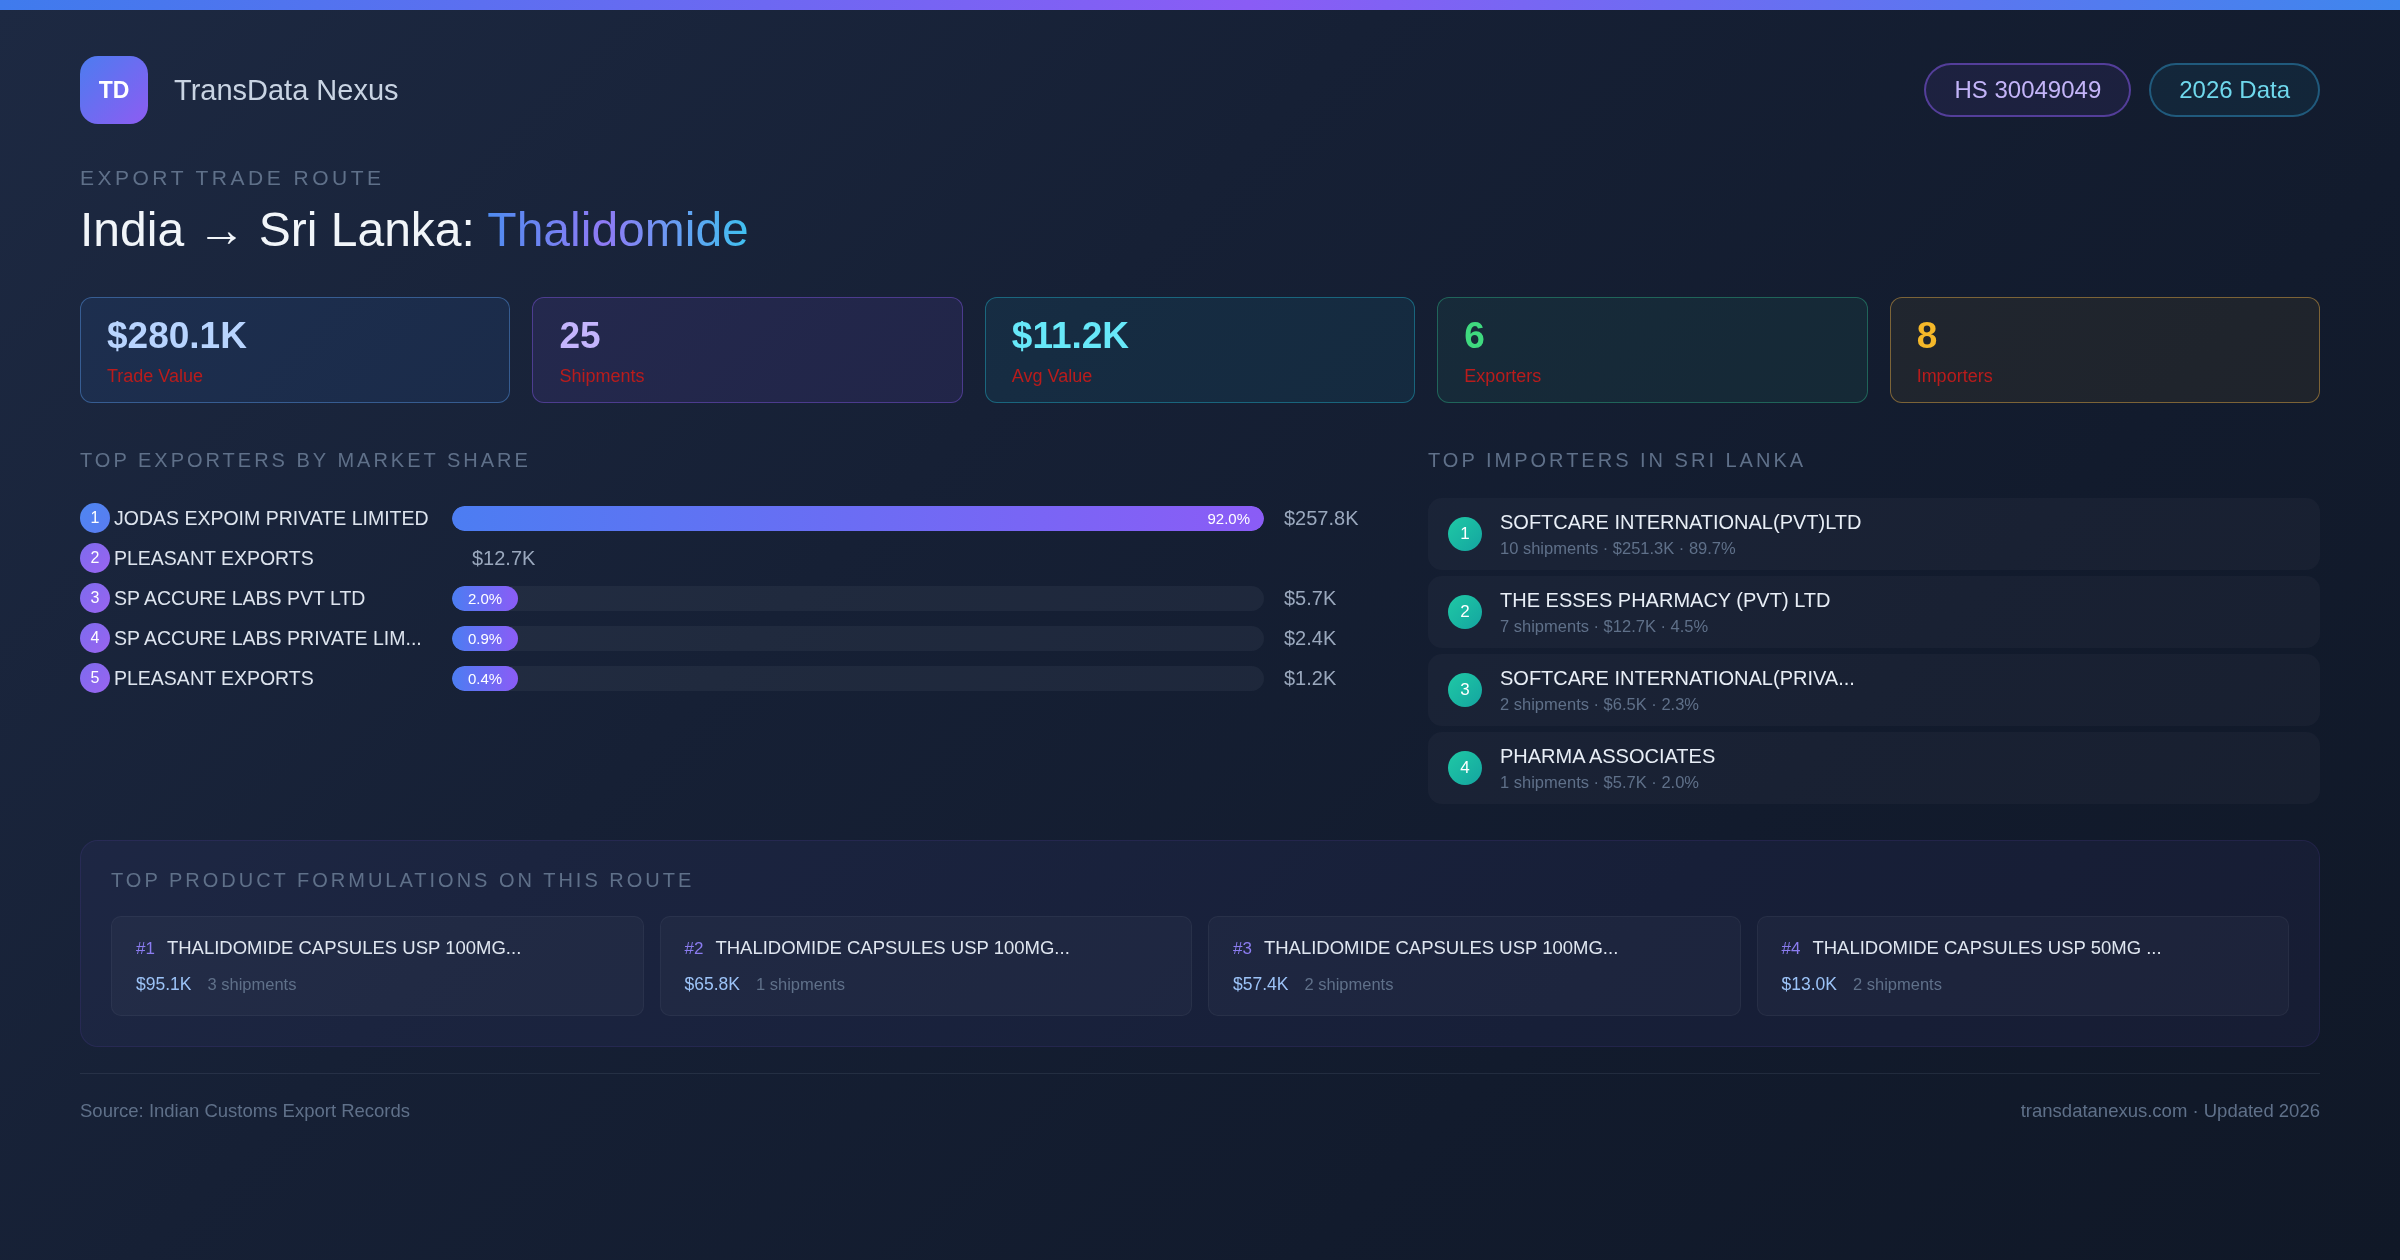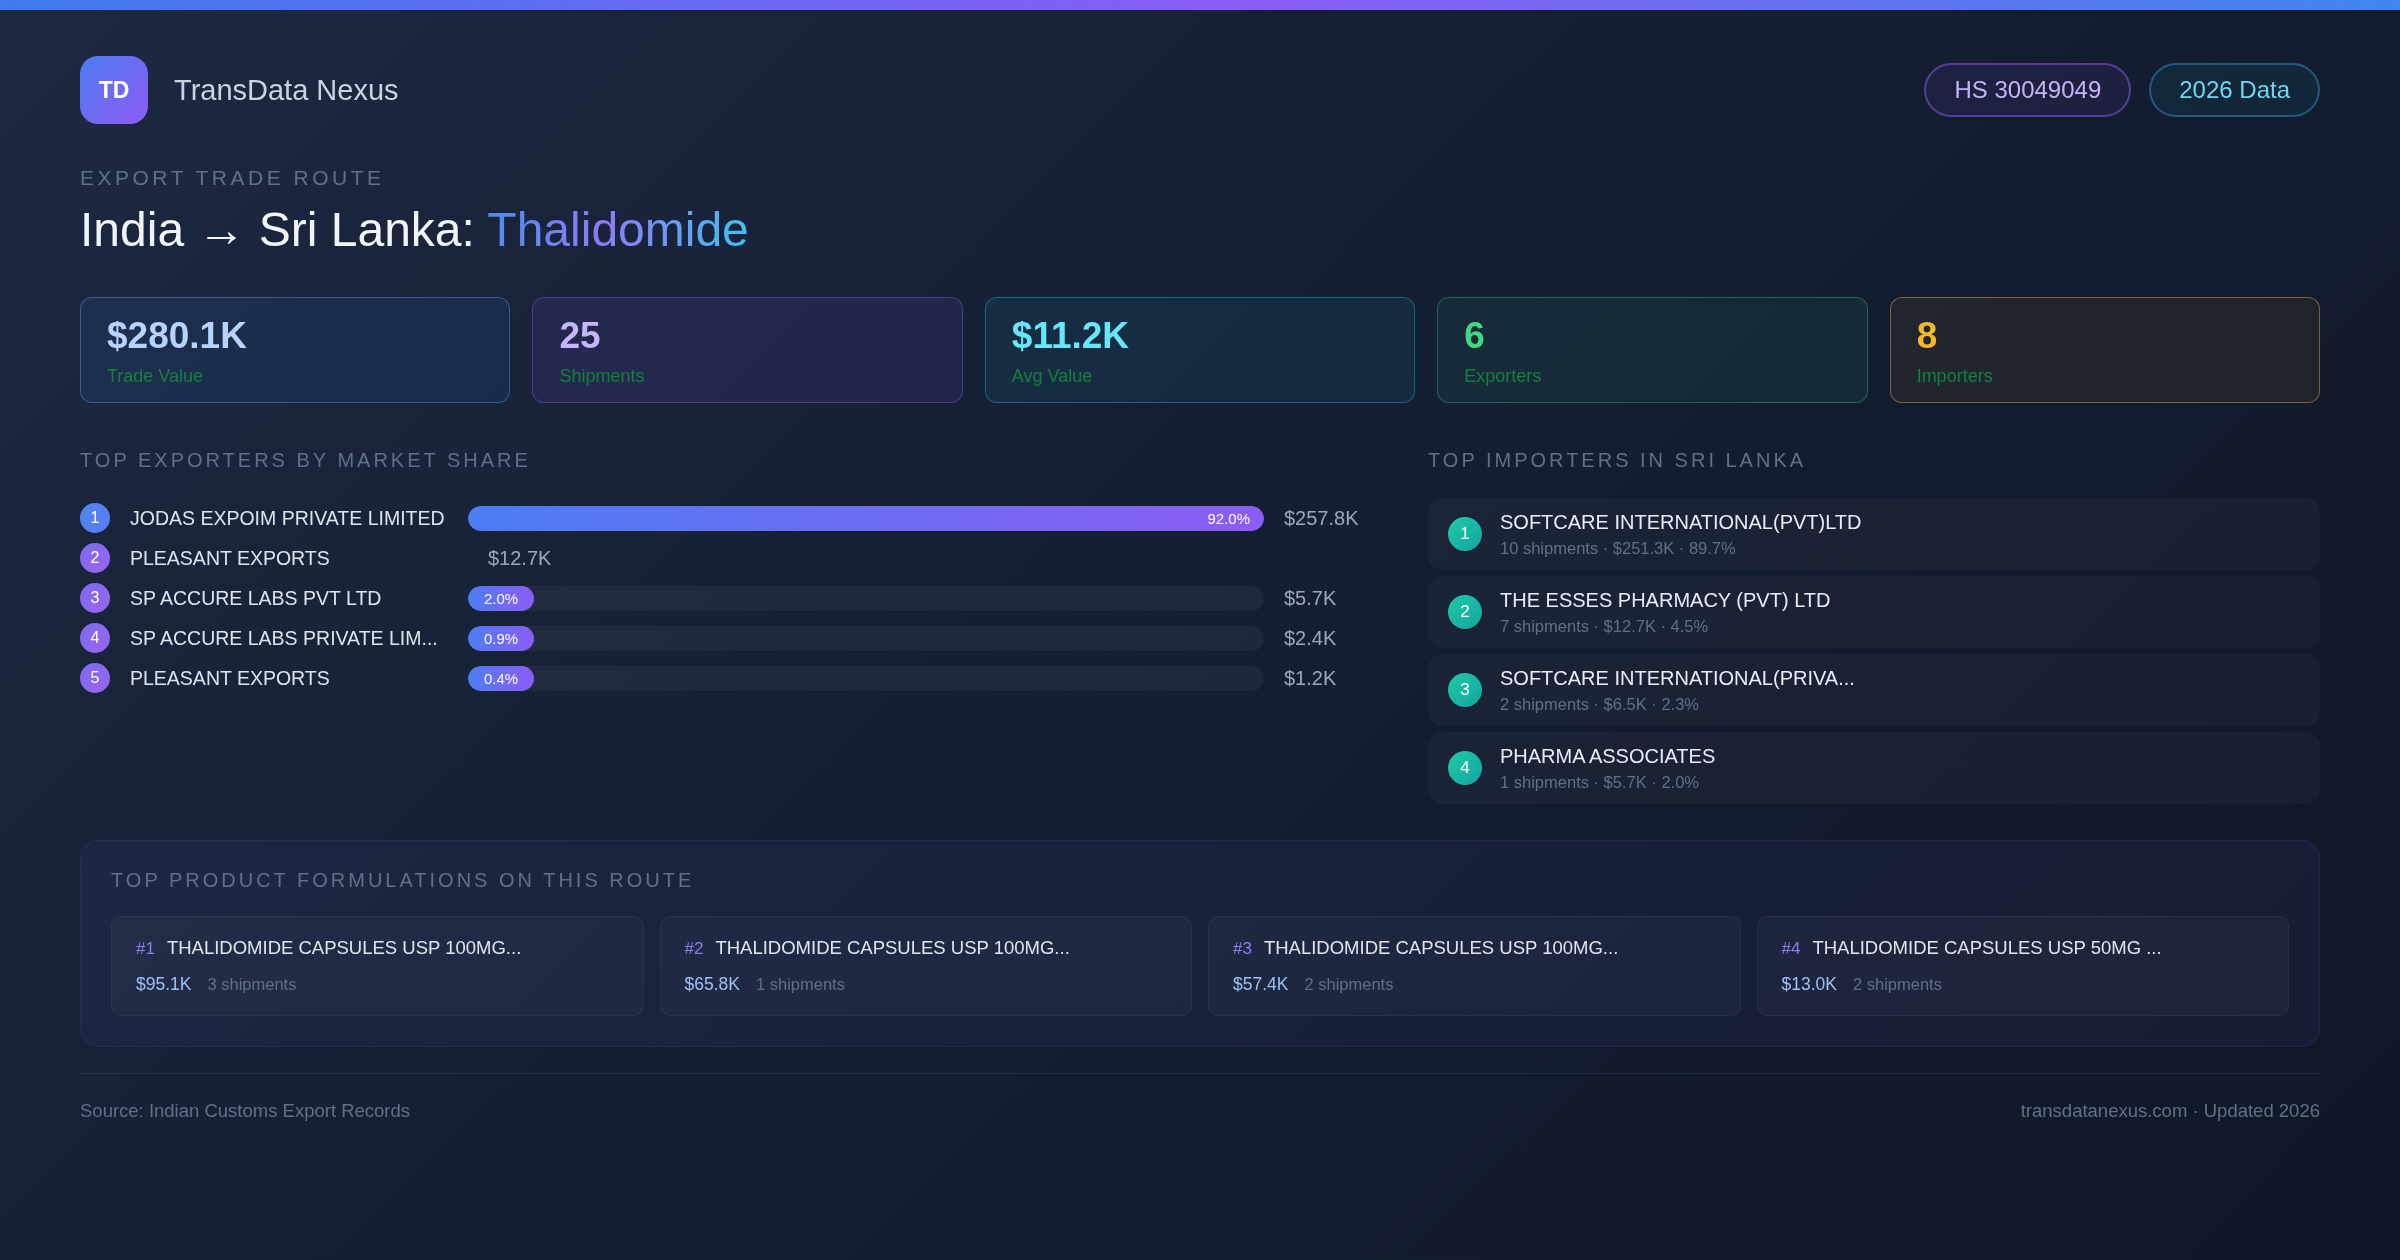--- a/index.html
+++ b/index.html
@@ -25,21 +25,21 @@
   .badge-year { border:2px solid rgba(56,189,248,.35); background:rgba(34,211,238,.06); color:#6fd8ec; }
 
   .eyebrow { margin-top:42px; font-size:21px; letter-spacing:3.5px; color:#5f7089; }
   .title { margin-top:12px; font-size:48px; font-weight:500; color:#f1f5f9; }
   .title .product { background:linear-gradient(90deg,#4f8cf0,#8f7af5 45%,#3fc1f0);
                     -webkit-background-clip:text; background-clip:text; color:transparent; }
 
   .stats-row { display:flex; gap:22px; margin-top:40px; }
   .stat-card { flex:1; height:106px; border-radius:12px; padding:17px 26px; border:1.5px solid transparent; }
   .stat-value { font-size:37px; font-weight:600; }
-  .stat-label { font-size:18px; color:#15803d; margin-top:9px; }
+  .stat-label { font-size:18px; color:#b91c1c; margin-top:9px; }
   .t-blue   { background:rgba(59,130,246,.09);  border-color:rgba(96,165,250,.40); }
   .t-blue .stat-value   { color:#b8d4fe; }
   .t-purple { background:rgba(139,92,246,.10); border-color:rgba(139,92,246,.40); }
   .t-purple .stat-value { color:#c4b5fd; }
   .t-cyan   { background:rgba(34,211,238,.07);  border-color:rgba(34,211,238,.35); }
   .t-cyan .stat-value   { color:#67e8f9; }
   .t-green  { background:rgba(52,211,153,.07);  border-color:rgba(52,211,153,.35); }
   .t-green .stat-value  { color:#3fd97f; }
   .t-amber  { background:rgba(251,191,36,.06);  border-color:rgba(217,164,65,.50); }
   .t-amber .stat-value  { color:#f5b829; }
@@ -48,21 +48,21 @@
   .col-left { width:1300px; flex:none; }
   .col-right { flex:1; }
   .section-title { font-size:20px; letter-spacing:3px; color:#5f7089; }
 
   .exp-list { margin-top:26px; }
   .exp-row { display:flex; align-items:center; height:40px; }
   .rank-badge { width:30px; height:30px; border-radius:50%; flex:none;
                 display:flex; align-items:center; justify-content:center; font-size:16px; color:#fff;
                 background:linear-gradient(135deg,#7d6bee,#9a64f0); }
   .exp-row:first-child .rank-badge { background:linear-gradient(135deg,#4e86f0,#5a7cf2); }
-  .exp-name { width:338px; margin-left:20px; font-size:19.5px; color:#dde4ee; white-space:nowrap; overflow:hidden; }
+  .exp-name { width:338px; margin-left:4px; font-size:19.5px; color:#dde4ee; white-space:nowrap; overflow:hidden; }
   .bar-track { flex:1; height:25px; border-radius:13px; background:rgba(148,163,184,.08); overflow:hidden; }
   .bar-fill { height:100%; border-radius:13px; min-width:66px;
               background:linear-gradient(90deg,#4c7df2,#8b5cf6);
               display:flex; align-items:center; justify-content:center; font-size:15px; color:#fff; }
   .exp-row:first-child .bar-fill { justify-content:flex-end; padding-right:14px; }
   .exp-value { width:96px; margin-left:20px; font-size:20px; color:#9aa8bd; }
 
   .imp-list { margin-top:26px; }
   .imp-card { height:72px; border-radius:14px; background:rgba(148,163,184,.05);
               display:flex; align-items:center; padding:0 20px; margin-bottom:6px; }

